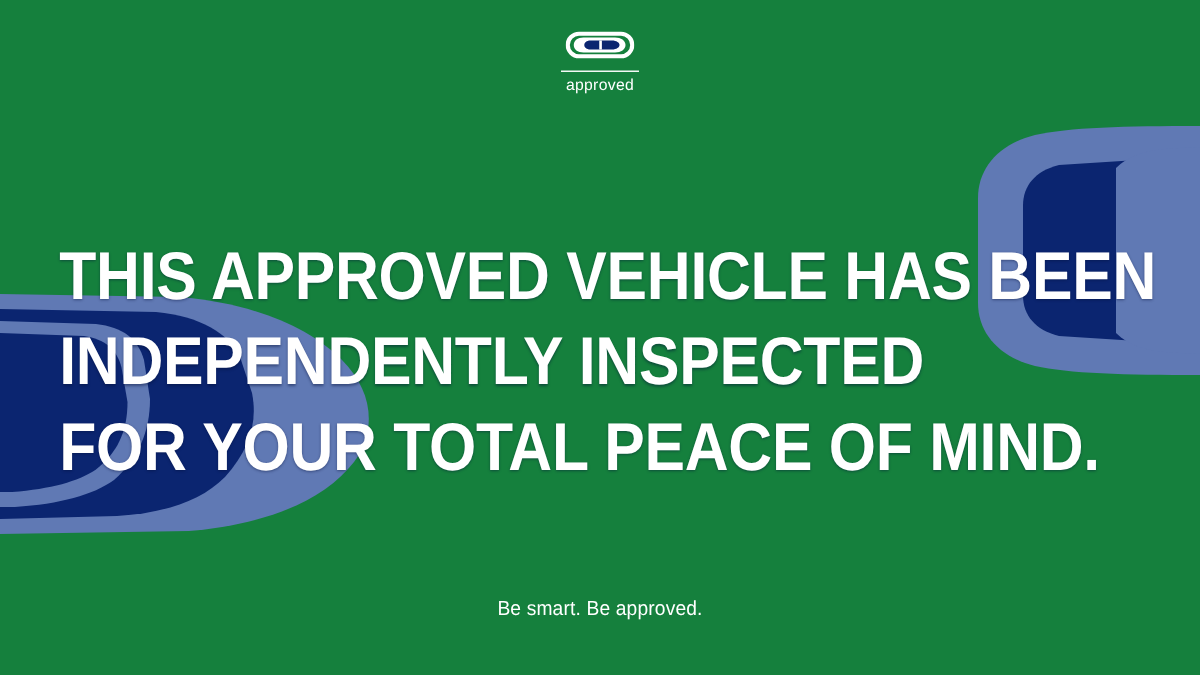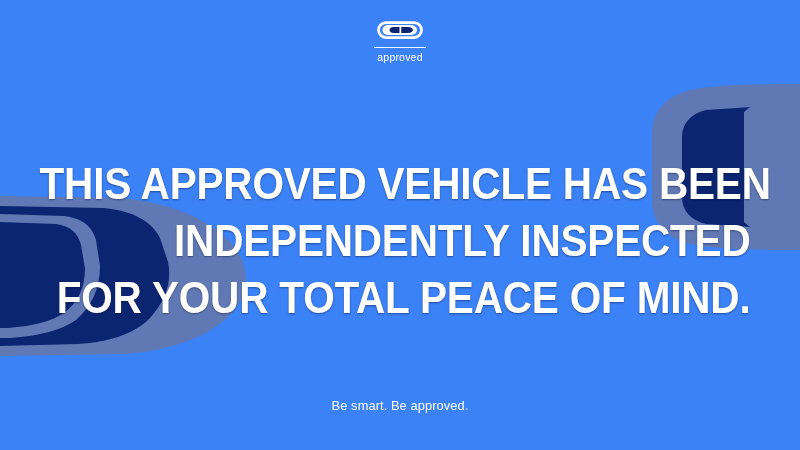--- a/index.html
+++ b/index.html
@@ -5,21 +5,21 @@
   html, body {
     margin: 0;
     padding: 0;
     background: #0b2570;
   }
   #stage {
     position: relative;
     width: 800px;
     height: 450px;
     overflow: hidden;
-    background: #3b82f6;
+    background: #15803d;
     font-family: "Liberation Sans", sans-serif;
   }
 
   
   .bg-art {
     position: absolute;
     inset: 0;
     width: 800px;
     height: 450px;
     pointer-events: none;
@@ -56,21 +56,21 @@
     line-height: 1;
     font-family: "Liberation Sans", sans-serif;
   }
 
   
   .headline {
     position: absolute;
     top: 155px;
     left: 0;
     width: 790px;
-    text-align: right;
+    text-align: left;
     color: #ffffff;
   }
   .headline-line {
     display: block;
     font-family: "Liberation Sans Narrow", "Liberation Sans", sans-serif;
     font-weight: 700;
     font-size: 45px;
     line-height: 57px;
     letter-spacing: -0.2px;
     transform: scaleX(0.90);

